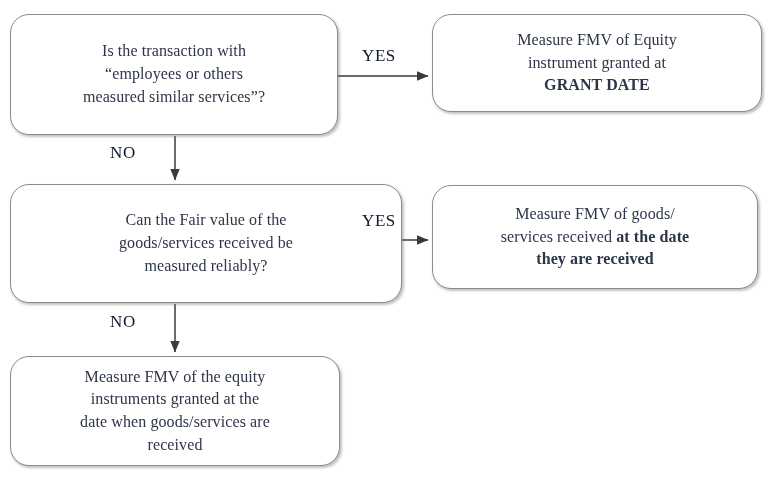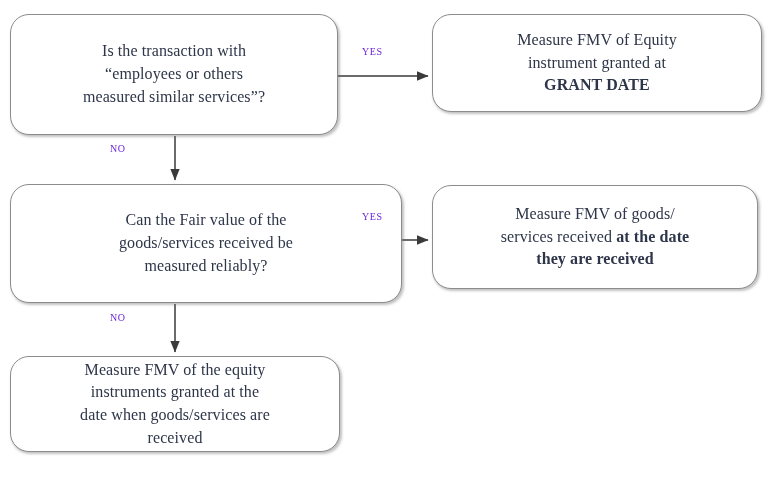--- a/index.html
+++ b/index.html
@@ -28,22 +28,22 @@
     font-size:16px;
     line-height:1.42;
     letter-spacing:.1px;
     box-shadow:1.5px 2px 2.5px rgba(120,120,120,.45);
   }
   .box .txt{padding:0 14px;}
   .box b{font-weight:bold;}
   .edge-label{
     position:absolute;
     font-family:"Liberation Serif", serif;
-    font-size:10px;
-    color:#6d28d9;
+    font-size:17px;
+    color:#0f172a;
     letter-spacing:.6px;
     white-space:nowrap;
   }
   svg.arrows{
     position:absolute;
     left:0;top:0;
     width:768px;height:481px;
     overflow:visible;
     pointer-events:none;
   }
@@ -94,21 +94,21 @@
   </div>
 
   <div class="box" id="node-a2" style="left:432px;top:185px;width:326px;height:104px;">
     <div class="txt">
       <span>Measure FMV of goods/</span><br>
       <span>services received </span><b>at the date</b><br>
       <b>they are received</b>
     </div>
   </div>
 
-  <div class="box" id="node-a3" style="left:10px;top:356px;width:330px;height:96px;">
+  <div class="box" id="node-a3" style="left:10px;top:356px;width:330px;height:110px;">
     <div class="txt">
       <span>Measure FMV of the equity</span><br>
       <span>instruments granted at the</span><br>
       <span>date when goods/services are</span><br>
       <span>received</span>
     </div>
   </div>
 
   <div class="edge-label" style="left:362px;top:46px;">YES</div>
 

